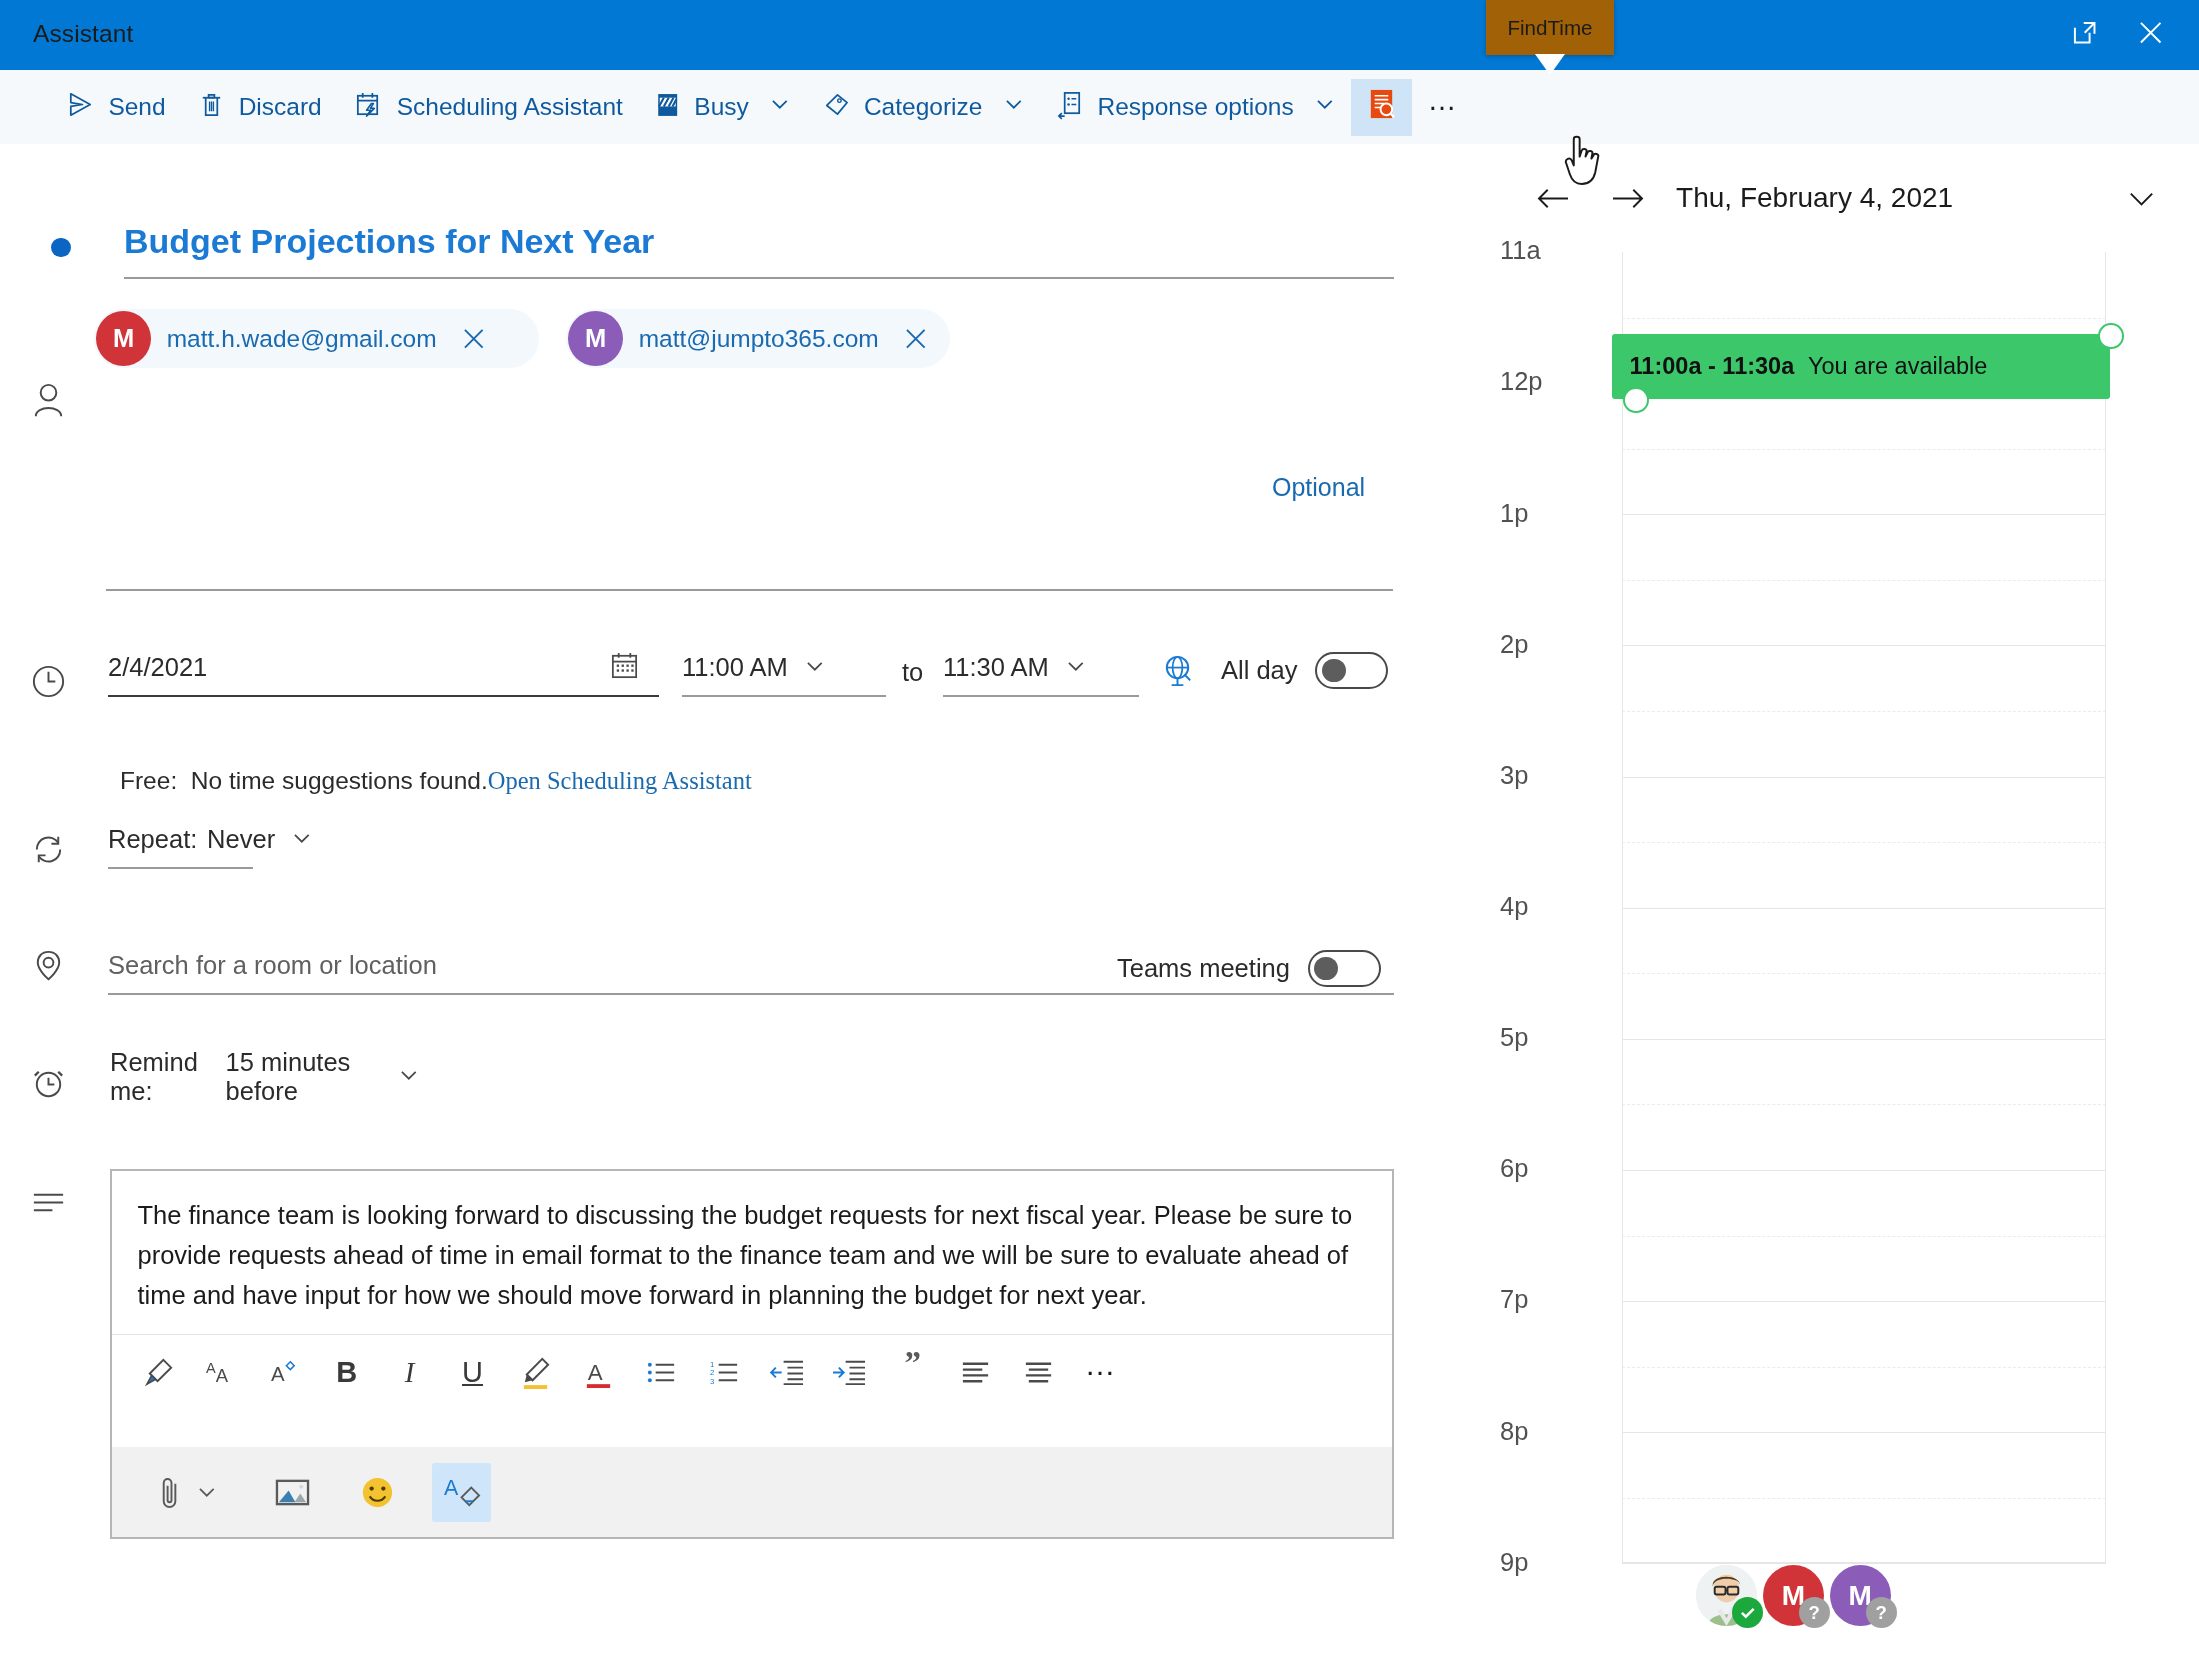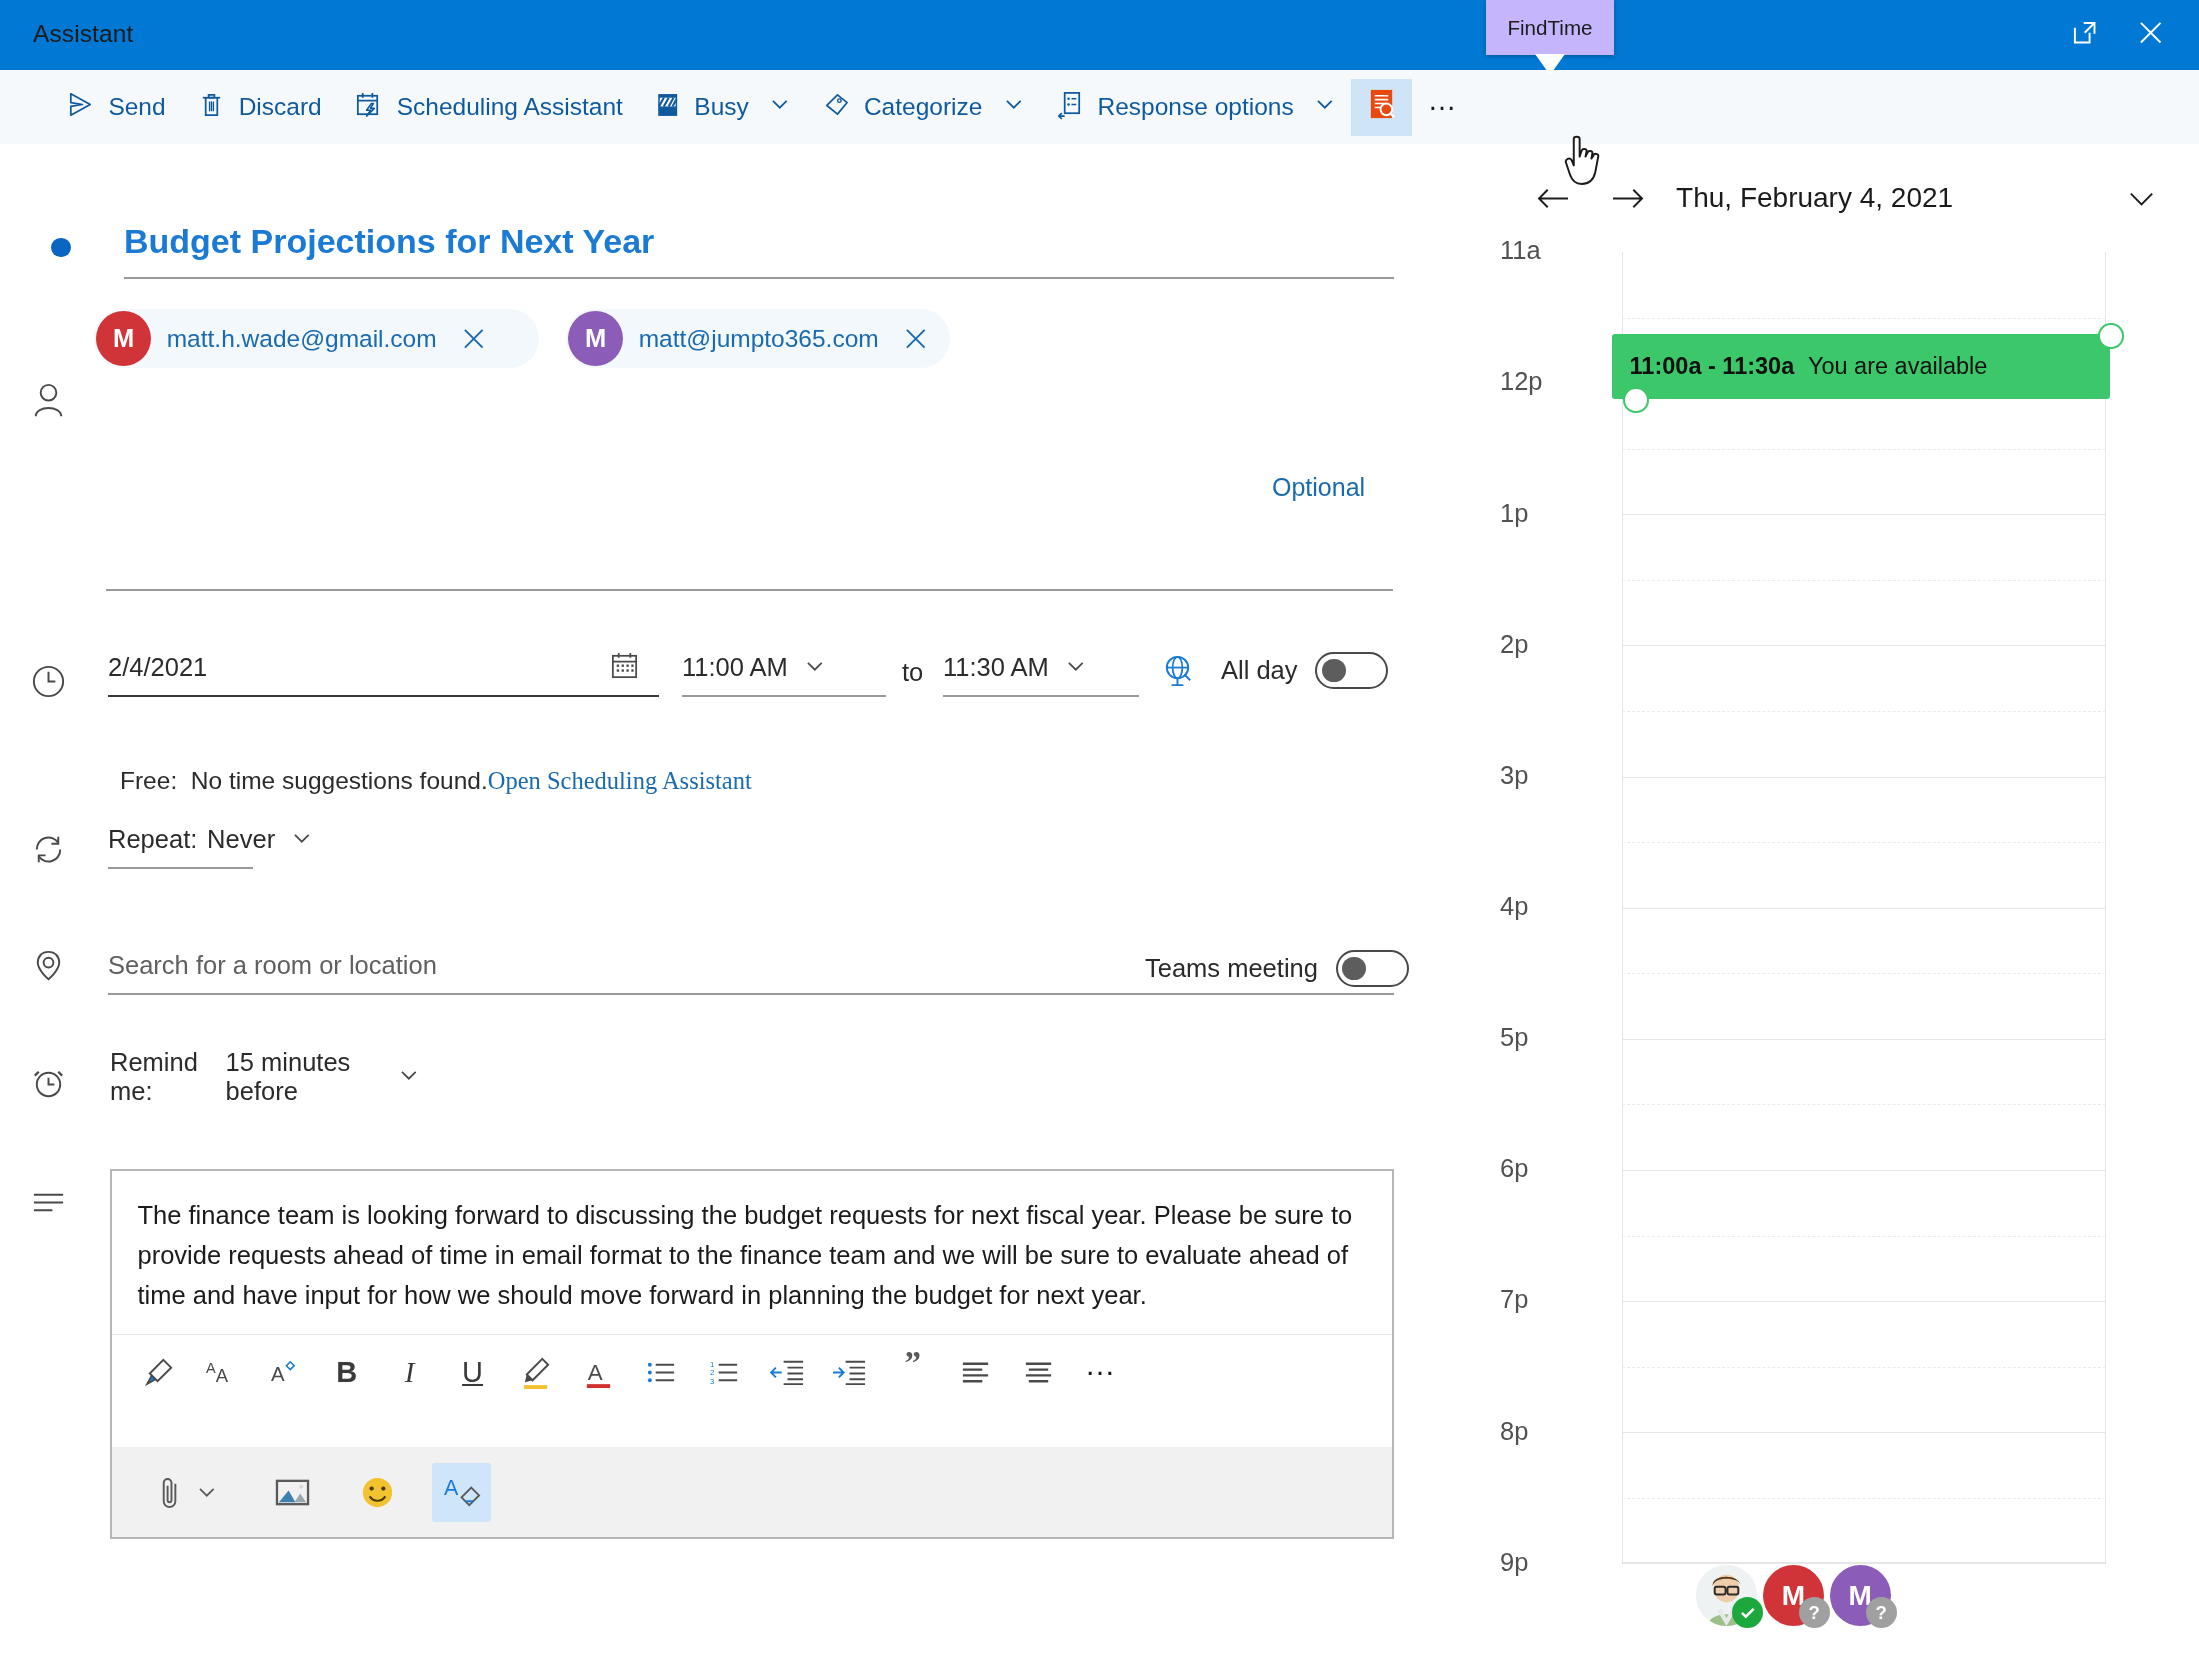--- a/index.html
+++ b/index.html
@@ -19,21 +19,21 @@
     position: absolute; left: 33px; top: 19.6px;
     font-size: 24.5px; color: #1b1b1b; letter-spacing: 0.1px;
   }
   .winbtns { position: absolute; right: 27.4px; top: 11.8px; display: flex; gap: 25.5px; }
   .winbtn { width: 41px; height: 41px; display: flex; align-items: center; justify-content: center; cursor: pointer; }
   .winbtn svg { display: block; }
 
   
   .tooltip {
     position: absolute; left: 1486px; top: 0px; width: 128px; height: 55px;
-    background: #c4b5fd; box-shadow: 0 1px 4.9px rgba(0,0,0,.28);
+    background: #a16207; box-shadow: 0 1px 4.9px rgba(0,0,0,.28);
     display: flex; align-items: center; justify-content: center;
     font-size: 20.6px; color: #1b1b1b; z-index: 40;
   }
   .tooltip-arrow {
     position: absolute; left: 1535px; top: 54px; width: 0; height: 0;
     border-left: 15.7px solid transparent; border-right: 15.7px solid transparent;
     border-top: 21.6px solid #ffffff; z-index: 40;
   }
 
   
@@ -386,21 +386,21 @@
 
     <div class="rowicon" style="left:29px; top:802px;">
       <svg width="39" height="39" viewBox="0 0 40 40">
           <path d="M20 6 C13 6 9 11 9 17 C9 25 20 34 20 34 C20 34 31 25 31 17 C31 11 27 6 20 6 Z" fill="none" stroke="#4a4a4a" stroke-width="2"></path>
           <circle cx="20" cy="17" r="5" fill="none" stroke="#4a4a4a" stroke-width="2"></circle>
         </svg>
     </div>
     <div class="fld" style="left:108px; top:794px; width:1286px;">
       <span class="fldtext placeholder">Search for a room or location</span>
     </div>
-    <div style="position:absolute; left:1117px; top:806px; display:flex; align-items:center; gap:17.6px;margin-left:28px;">
+    <div style="position:absolute; left:1117px; top:806px; display:flex; align-items:center; gap:17.6px;">
       <span style="font-size:25.5px; color:#2b2b2b;">Teams meeting</span>
       <span class="toggle">
           <span class="knob"></span>
         </span>
     </div>
 
     <div class="rowicon" style="left:29px; top:919px;">
       <svg width="39" height="39" viewBox="0 0 40 40">
           <circle cx="20" cy="22" r="12" fill="none" stroke="#4a4a4a" stroke-width="2"></circle>
           <path d="M20 15 L20 22 L26 22" fill="none" stroke="#4a4a4a" stroke-width="2"></path>

